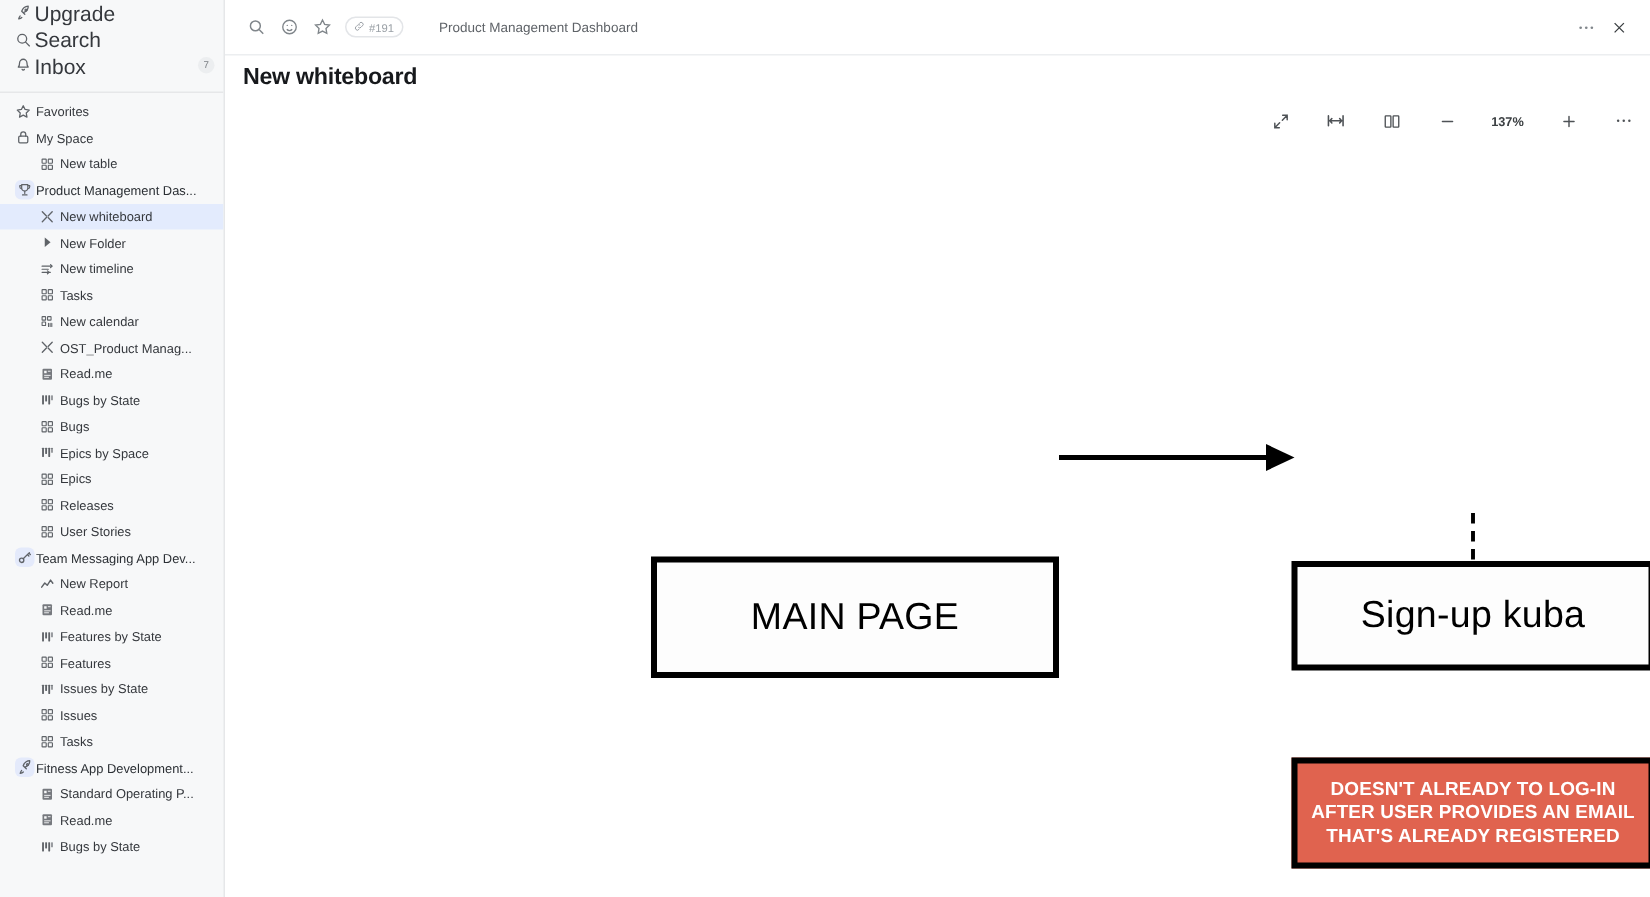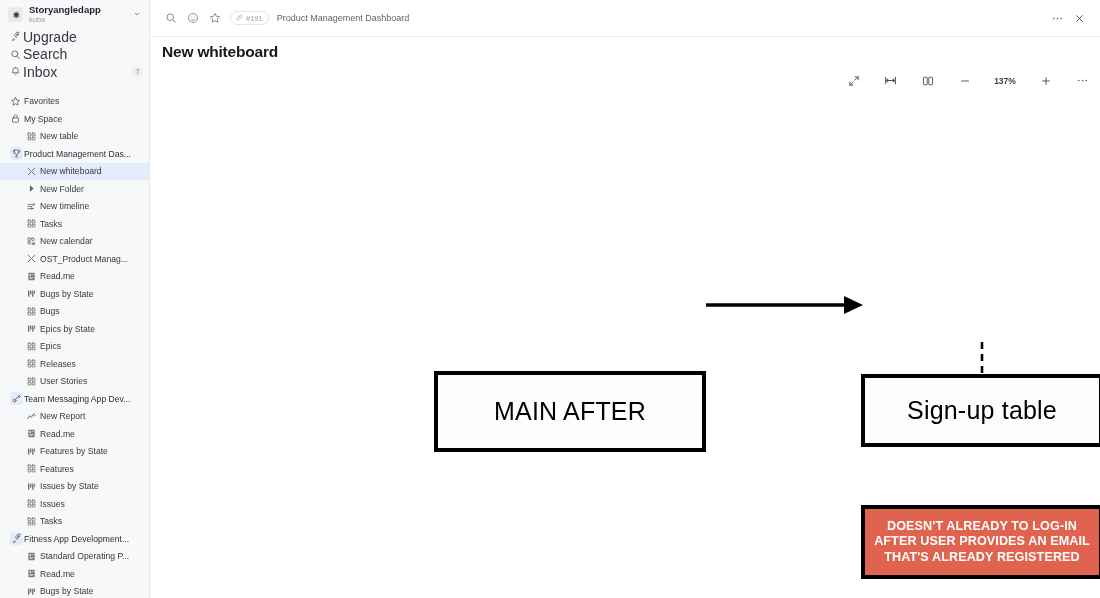--- a/index.html
+++ b/index.html
@@ -87,21 +87,21 @@
   .topbar {
     height: 37px; display: flex; align-items: center;
     padding: 0 10px 0 10px; border-bottom: 1px solid #eceef0;
     flex: 0 0 37px;
   }
   .tb-ico { width: 22px; height: 22px; display: flex; align-items: center; justify-content: center;
             color: #80868b; cursor: pointer; }
   .chip {
     display: inline-flex; align-items: center; gap: 3px;
     border: 1px solid #e3e5e8; border-radius: 9px;
-    height: 14px; padding: 0 5px; margin-left: 4px; margin-right: 8px;
+    height: 14px; padding: 0 5px; margin-left: 4px; margin-right: 24px;
     color: #9aa0a6; font-size: 7.5px;
   }
   .bc { font-size: 9px; color: #5f6368; }
   .tb-spacer { flex: 1 1 auto; }
 
   .title-row { padding: 6px 0 4px 12px; }
   .doc-title { font-size: 15.5px; font-weight: 700; color: #17191c; letter-spacing: -0.2px; }
 
   .canvas-wrap { flex: 1 1 auto; position: relative; background: #ffffff; }
   .zoom-bar {
@@ -137,36 +137,20 @@
   }
   .arrow-svg { position: absolute; inset: 0; pointer-events: none; }
 </style>
 </head>
 <body>
 
 <div class="app">
 
   <aside class="sidebar">
 
-    <div class="ws-header">
-      <div class="ws-logo">
-        <svg width="10" height="10" viewBox="0 0 16 16" fill="currentColor">
-          <path d="M8 1l1.1 3.6L12.6 3l-1.6 3.3 3.8.3-3.4 1.6 2.6 2.8-3.6-1.2L9.8 14 8 10.9 6.2 14l.4-4.2L3 11l2.6-2.8L2.2 6.6 6 6.3 4.4 3l3.5 1.6z"></path>
-        </svg>
-      </div>
-      <div class="ws-text">
-        <div class="ws-name">Storyangledapp</div>
-        <div class="ws-user">kuba</div>
-      </div>
-      <div class="ws-chev">
-        <svg width="8" height="8" viewBox="0 0 12 12" fill="none" stroke="currentColor" stroke-width="1.4">
-          <path d="M3 4.5L6 7.5L9 4.5"></path>
-        </svg>
-      </div>
-    </div>
 
     <div class="nav-top">
         <div class="nav-row">
           <span class="ico">
             <svg width="11" height="11" viewBox="0 0 16 16" fill="none" stroke="currentColor" stroke-width="1.25" stroke-linecap="round" stroke-linejoin="round">
               <path d="M5 11c-1 1-1.4 3-1.4 3s2-.4 3-1.4"></path>
               <path d="M9.5 9.5l-3-3c.8-2.3 3-4.8 6.3-5 .2 3.3-2.3 5.5-4.6 6.3"></path>
               <circle cx="10.6" cy="5.4" r="0.9"></circle>
             </svg>
           </span>
@@ -327,21 +311,21 @@
         </div>
         <div class="tree-row lvl1">
           <span class="ico">
             <svg width="11" height="11" viewBox="0 0 16 16" fill="none" stroke="currentColor" stroke-width="1.25" stroke-linecap="round" stroke-linejoin="round">
               <rect x="3" y="3.6" width="1.8" height="9" rx="0.4" fill="currentColor" stroke="none"></rect>
               <rect x="6" y="3.6" width="1.8" height="6" rx="0.4" fill="currentColor" stroke="none"></rect>
               <rect x="9" y="3.6" width="1.8" height="9" rx="0.4" fill="currentColor" stroke="none"></rect>
               <rect x="12" y="3.6" width="1.2" height="5" rx="0.4" fill="currentColor" stroke="none"></rect>
             </svg>
           </span>
-          <span class="lbl">Epics by State</span>
+          <span class="lbl">Epics by Space</span>
         </div>
         <div class="tree-row lvl1">
           <span class="ico">
             <svg width="11" height="11" viewBox="0 0 16 16" fill="none" stroke="currentColor" stroke-width="1.1" stroke-linecap="round" stroke-linejoin="round">
               <rect x="3" y="3" width="4" height="4" rx="0.5"></rect>
               <rect x="9" y="3" width="4" height="4" rx="0.5"></rect>
               <rect x="3" y="9" width="4" height="4" rx="0.5"></rect>
               <rect x="9" y="9" width="4" height="4" rx="0.5"></rect>
             </svg>
           </span>
@@ -604,25 +588,25 @@
             <polygon points="694,231 713,240 694,249" fill="#000"></polygon>
           </g>
 
           <g>
             <line x1="832" y1="277" x2="832" y2="325" stroke="#000" stroke-width="2.6" stroke-dasharray="7 5"></line>
             <polyline points="824,316 832,327 840,316" fill="none" stroke="#000" stroke-width="2.2"></polyline>
           </g>
         </svg>
 
         <div class="node" id="node-main">
-          <span class="txt">MAIN AFTER</span>
+          <span class="txt">MAIN PAGE</span>
         </div>
 
         <div class="node" id="node-signup">
-          <span class="txt">Sign-up table</span>
+          <span class="txt">Sign-up kuba</span>
         </div>
 
         <div class="node" id="node-issue">
           <span class="txt">
             <span>DOESN'T ALREADY TO LOG-IN</span><br>
             <span>AFTER  USER PROVIDES AN EMAIL</span><br>
             <span>THAT'S  ALREADY REGISTERED</span>
           </span>
         </div>
 

